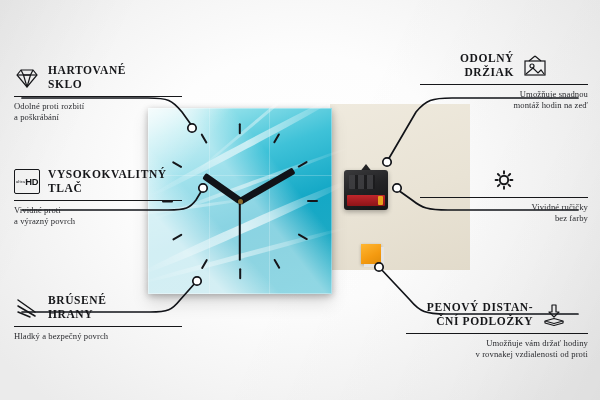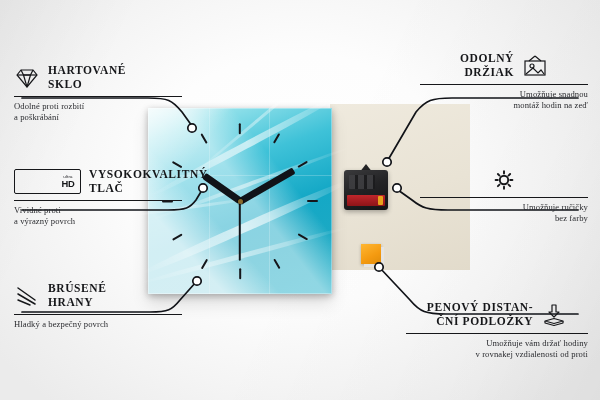--- a/index.html
+++ b/index.html
@@ -71,28 +71,28 @@
   }
   .feat-rule{height:1.4px;background:#16171a;margin:5px 0 4px 0;}
   .feat-sub{
     font-family:Liberation Serif, serif;
     font-size:8.6px;line-height:11px;color:#2a2b2f;letter-spacing:.1px;
   }
   .ico{width:26px;height:24px;flex:0 0 26px;color:#16171a;}
   .ico svg{display:block;width:100%;height:100%;}
   .hd-badge{
     width:24px;height:23px;flex:0 0 24px;border:1.3px solid #16171a;border-radius:2px;
-    display:flex;flex-direction:column;align-items:center;justify-content:center;color:#16171a;padding-left:41px;
+    display:flex;align-items:center;justify-content:center;color:#16171a;
   }
   .hd-top{font-family:"Liberation Sans",sans-serif;font-size:4.4px;letter-spacing:.2px;line-height:5px;}
   .hd-main{font-family:"Liberation Sans",sans-serif;font-weight:700;font-size:9.4px;line-height:9.6px;letter-spacing:-.2px;}
 
   .p-hs{top:64px;}
   .p-hd{top:168px;}
-  .p-be{top:282px;}
+  .p-be{top:294px;}
   .p-od{top:52px;}
   .p-tm{top:168px;}
   .p-pd{top:278px;width:182px;margin-top:23px;}
 </style>
 </head>
 <body>
 
 <div class="stage">
 
   <div class="bg"></div>
@@ -259,21 +259,21 @@
           <path d="M6.9 6 l1.6 1.6"></path>
               <path d="M17.5 16.6 l1.6 1.6"></path>
           <path d="M19.1 6 l-1.6 1.6"></path>
               <path d="M8.5 16.6 l-1.6 1.6"></path>
         </g>
           </svg>
       </span>
     </div>
     <div class="feat-rule"></div>
     <div class="feat-sub">
-      <span>Umožňuje ručičky</span><br><span>bez farby</span>
+      <span>Vividné ručičky</span><br><span>bez farby</span>
     </div>
   </div>
 
   <div class="feat right p-pd">
     <div class="feat-head">
       <span class="feat-title">
         <span>PENOVÝ DISTAN-</span><br><span>ČNÍ PODLOŽKY</span>
       </span>
       <span class="ico">
         <svg viewBox="0 0 26 24">

